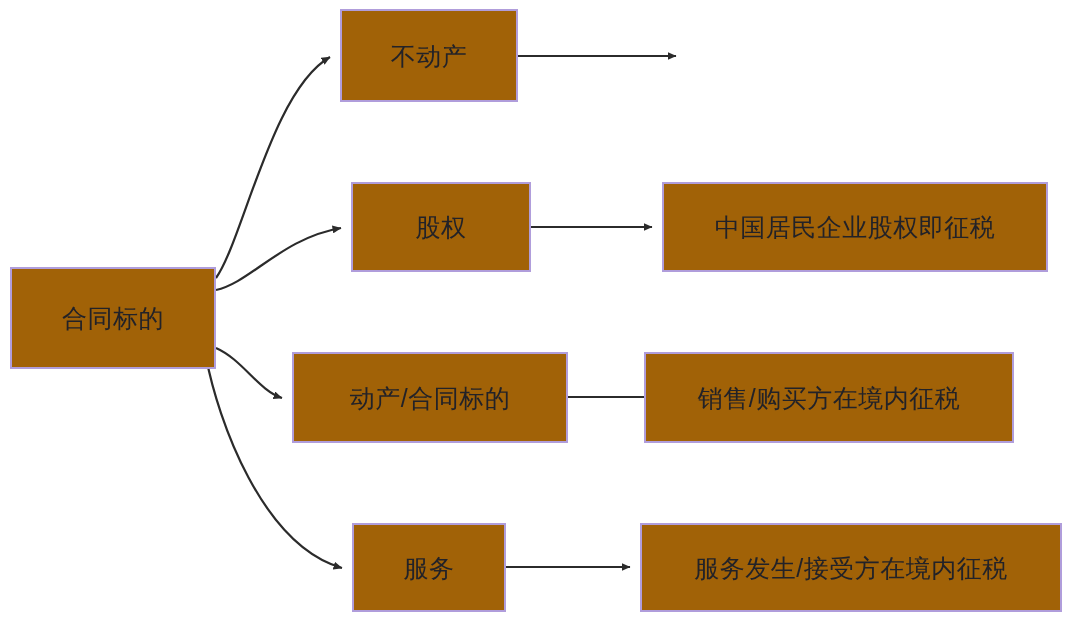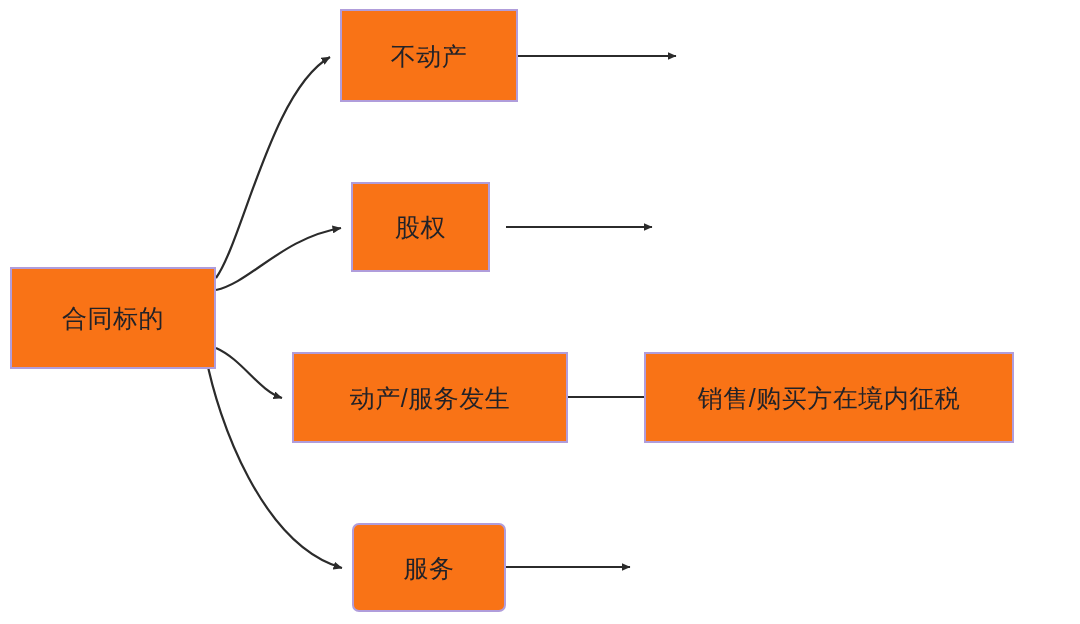--- a/index.html
+++ b/index.html
@@ -22,21 +22,21 @@
     position: absolute;
     left: 0;
     top: 0;
     width: 1080px;
     height: 624px;
     pointer-events: none;
   }
   .node {
     position: absolute;
     box-sizing: border-box;
-    background: #f97316;
+    background: #a16207;
     border: 2px solid #b09ddb;
     display: flex;
     align-items: center;
     justify-content: center;
     color: #222228;
     font-size: 25px;
     line-height: 1.2;
     letter-spacing: 0.5px;
     white-space: nowrap;
     z-index: 2;
@@ -75,28 +75,34 @@
   </svg>
 
   <div class="node" style="left:10px; top:267px; width:206px; height:102px;">
     <span class="node-label">合同标的</span>
   </div>
 
   <div class="node" style="left:340px; top:9px; width:178px; height:93px;">
     <span class="node-label">不动产</span>
   </div>
 
-  <div class="node" style="left:351px; top:182px; width:139px; height:90px;">
+  <div class="node" style="left:351px; top:182px; width:180px; height:90px;">
     <span class="node-label">股权</span>
+  </div>
+  <div class="node" style="left:662px; top:182px; width:386px; height:90px;">
+    <span class="node-label">中国居民企业股权即征税</span>
   </div>
 
   <div class="node" style="left:292px; top:352px; width:276px; height:91px;">
-    <span class="node-label">动产/服务发生</span>
+    <span class="node-label">动产/合同标的</span>
   </div>
   <div class="node" style="left:644px; top:352px; width:370px; height:91px;">
     <span class="node-label">销售/购买方在境内征税</span>
   </div>
 
-  <div class="node" style="left:352px; top:523px; width:154px; height:89px;border-radius:7px;">
+  <div class="node" style="left:352px; top:523px; width:154px; height:89px;">
     <span class="node-label">服务</span>
+  </div>
+  <div class="node" style="left:640px; top:523px; width:422px; height:89px;">
+    <span class="node-label">服务发生/接受方在境内征税</span>
   </div>
 
 </div>
 
 </body></html>

